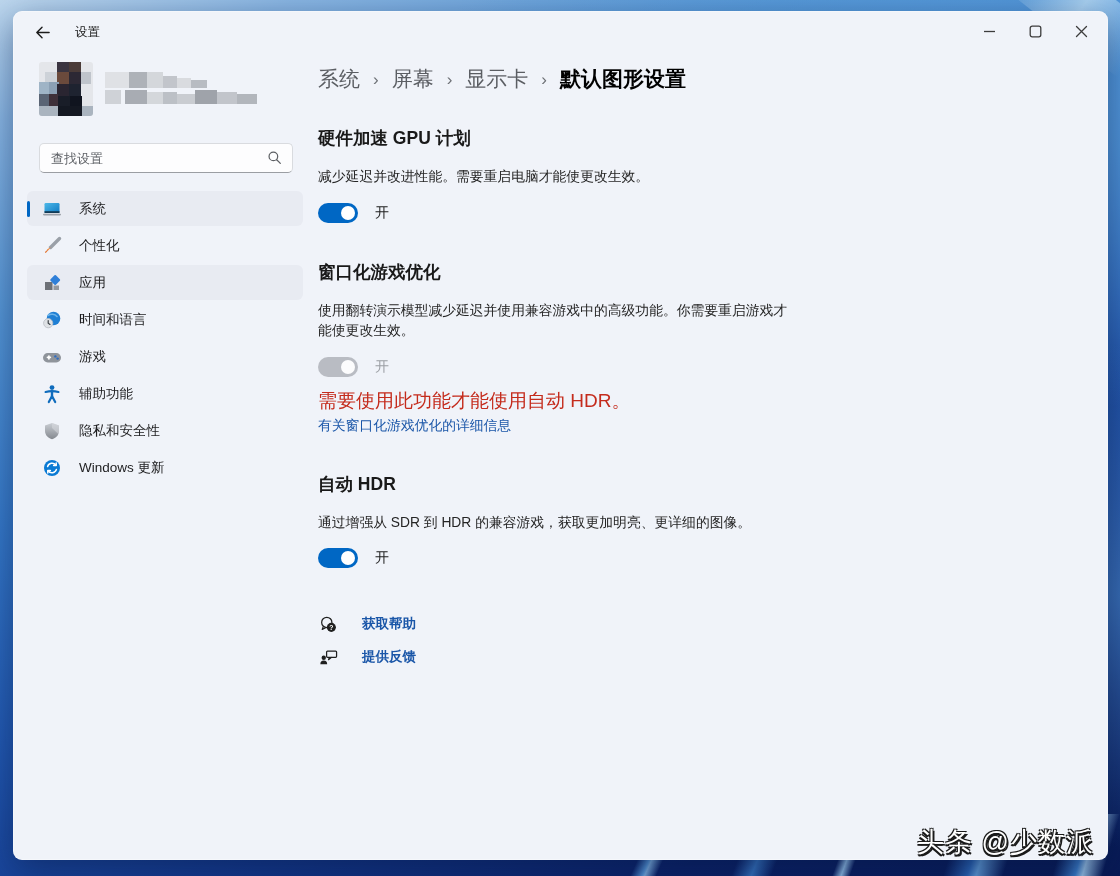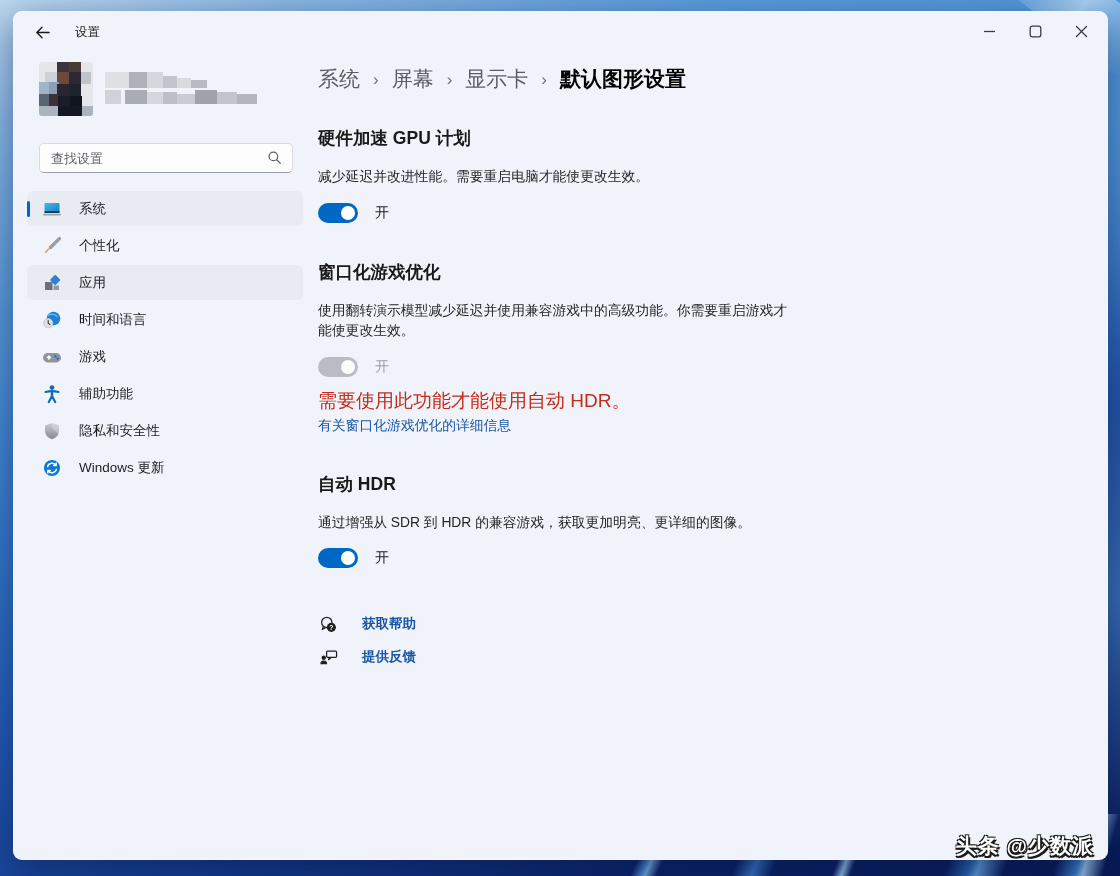--- a/index.html
+++ b/index.html
@@ -88,21 +88,21 @@
   .mt-link { margin-top:24px; }
 
   .footer { margin-top:44px; display:flex; flex-direction:column; gap:9px; }
   .footer-row { display:flex; align-items:center; gap:24px; height:24px; }
   .footer-row .link { font-weight:700; font-size:13.5px; }
   .f-icon { width:20px; height:20px; display:flex; align-items:center; justify-content:center; }
 
   
   .watermark {
     position:absolute; right:26px; bottom:16px;
-    font-size:21px; font-weight:700; color:#fff; letter-spacing:1px;
+    font-size:27px; font-weight:400; color:#fff; letter-spacing:1px;
     text-shadow:2px 2px 0 #1a1a1a, -1px -1px 0 #1a1a1a, 1px -1px 0 #1a1a1a, -1px 2px 0 #1a1a1a, 0 2px 0 #1a1a1a;
     margin-left:24px;
   }
 </style>
 </head>
 <body>
 
 <div class="wallpaper">
   <div class="ribbon r1"></div>
   <div class="ribbon r2"></div>

